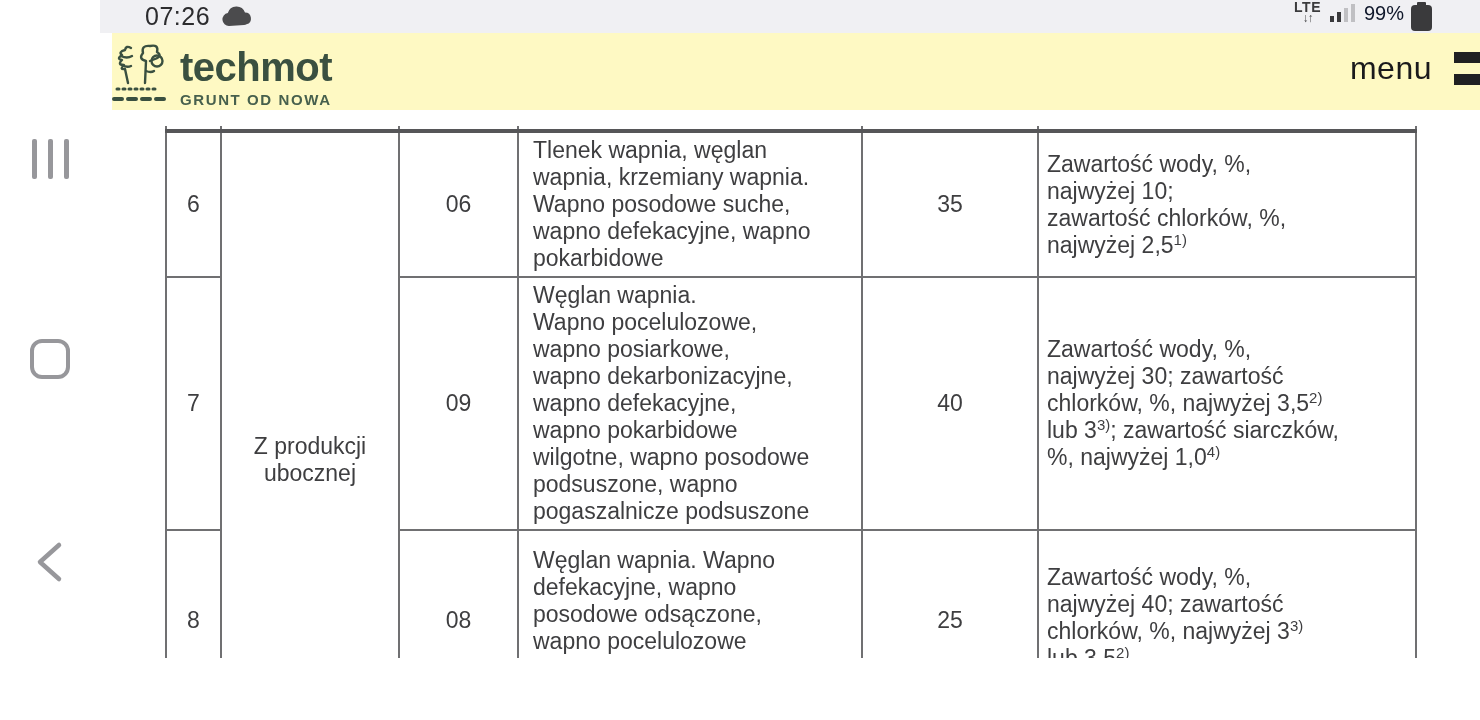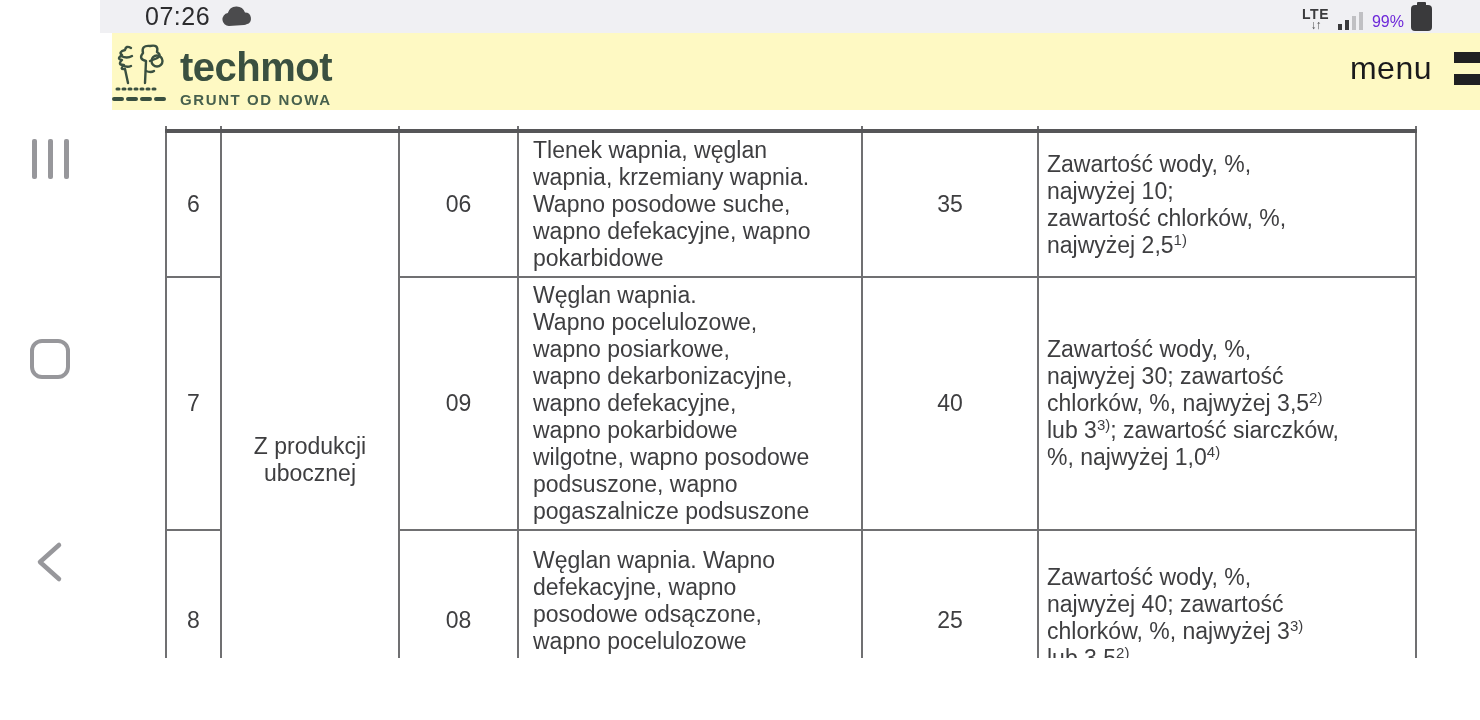--- a/index.html
+++ b/index.html
@@ -14,25 +14,25 @@
   .recents span { width:5px; height:40px; background:#97979b; border-radius:2px; display:block; }
   .home { top:338px; height:42px; }
   .home .sq { width:40px; height:40px; border:4px solid #97979b; border-radius:12px; }
   .back { top:540px; height:44px; }
 
   
   .statusbar { position:absolute; left:100px; top:0; width:1380px; height:33px; background:#f0f0f3;
                display:flex; align-items:center; justify-content:space-between; padding:0 48px 0 45px; }
   .sb-left { display:flex; align-items:center; gap:10px; }
   .sb-time { font-size:25px; color:#2c2c2e; letter-spacing:0.5px; }
-  .sb-right { display:flex; align-items:flex-end; gap:7px; }
+  .sb-right { display:flex; align-items:flex-start; gap:7px; }
   .lte-block { display:flex; flex-direction:column; align-items:center; line-height:11px; margin-right:2px; }
   .lte-txt { font-size:14px; font-weight:bold; color:#3b3b3d; letter-spacing:0.5px; }
   .lte-arrows { font-size:12px; color:#4b4b4d; letter-spacing:-1px; }
-  .sb-batt-pct { font-size:16px; color:#6d28d9; }
+  .sb-batt-pct { font-size:20px; color:#0f172a; }
 
   
   .header { position:absolute; left:112px; top:33px; width:1380px; height:77px; background:#fef9c3; }
   .logo { position:absolute; left:0px; top:6px; display:flex; align-items:flex-start; gap:8px; cursor:pointer; }
   .logo-text { display:flex; flex-direction:column; padding-top:8px; }
   .brand { font-size:40px; font-weight:bold; color:#3a5040; letter-spacing:-0.5px; line-height:40px; }
   .tagline { font-size:15px; font-weight:bold; color:#47604d; letter-spacing:1.6px; margin-top:4px; }
   .menu { position:absolute; right:8px; top:14px; display:flex; align-items:center; gap:22px; cursor:pointer; }
   .menu-label { font-size:32px; font-weight:500; color:#1a1a1c; letter-spacing:0.5px; }
   .burger { position:relative; width:48px; height:42px; margin-right:-18px; }

